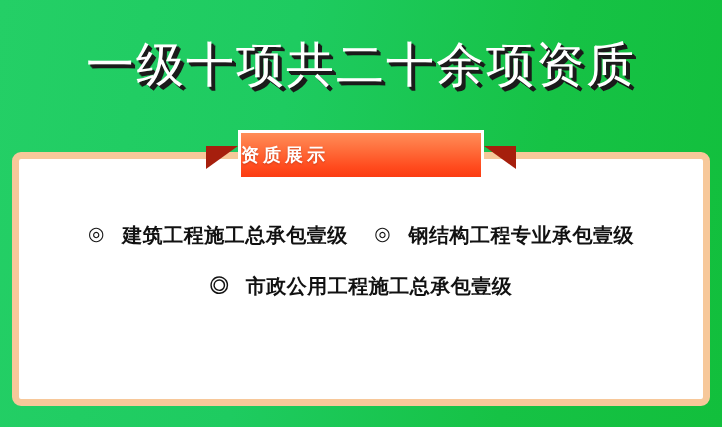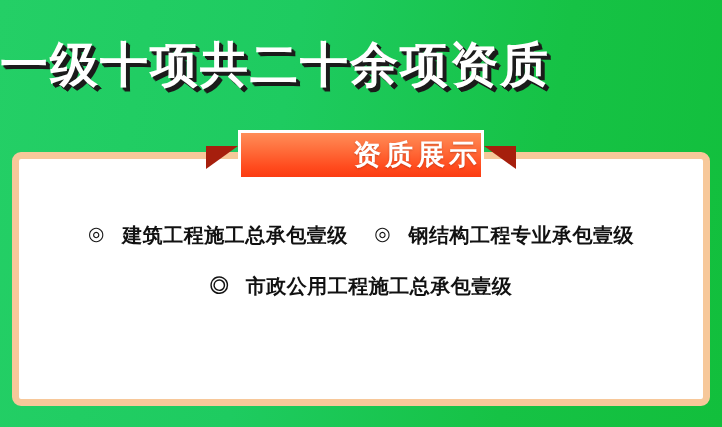--- a/index.html
+++ b/index.html
@@ -19,24 +19,24 @@
     overflow: hidden;
     background: linear-gradient(100deg, #24cf66 0%, #1ecb60 38%, #16c245 72%, #12bf3c 100%);
   }
 
   
   #headline {
     position: absolute;
     left: 0;
     top: 34px;
     width: 722px;
-    text-align: left;
+    text-align: center;
     font-size: 48px;
     line-height: 62px;
-    font-weight: bold;
+    font-weight: normal;
     letter-spacing: 2px;
     color: #ffffff;
     white-space: nowrap;
     text-shadow:
       3px 3px 0 #1b1b1b,
       2px 2px 0 #1b1b1b,
       4px 4px 0 #1b1b1b;
   }
 
   
@@ -87,22 +87,22 @@
     width: 246px;
     height: 50px;
     box-sizing: border-box;
     background: linear-gradient(180deg, #ff8d58 0%, #ff6a38 42%, #ff4a1d 78%, #fb3c12 100%);
     border: 3px solid #ffffff;
     pointer-events: auto;
   }
   #ribbon-label {
     display: block;
     width: 100%;
-    text-align: right;
-    font-size: 28px;
+    text-align: left;
+    font-size: 18px;
     line-height: 44px;
     font-weight: bold;
     letter-spacing: 4px;
     color: #ffffff;
     white-space: nowrap;
     text-shadow: 0 1px 2px rgba(120,20,0,0.35);
     border-radius: 6px;
   }
 
   

